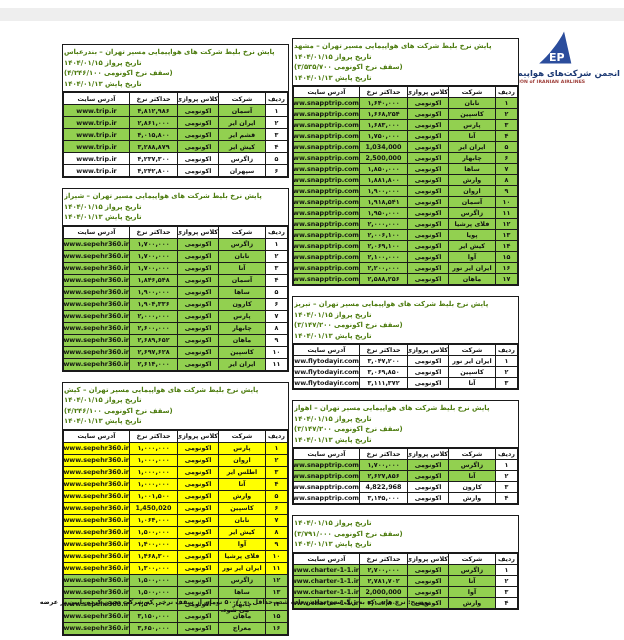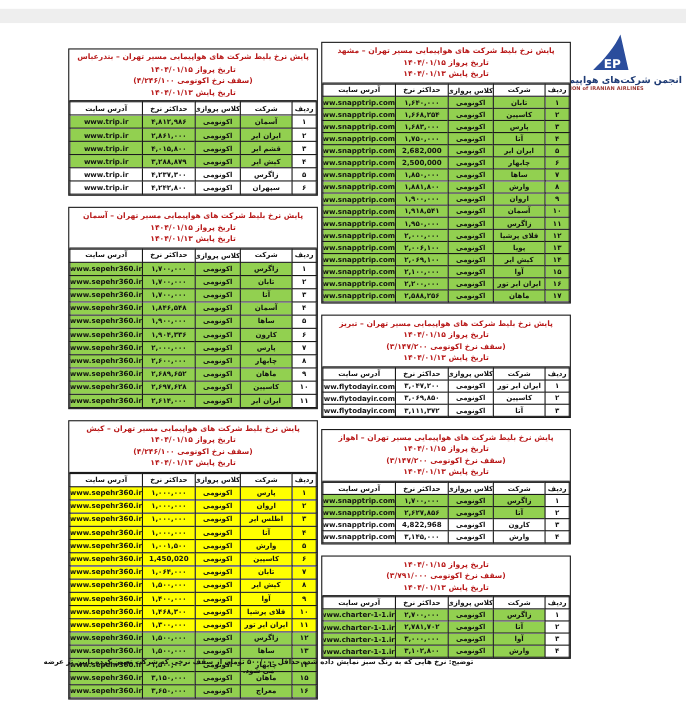--- a/index.html
+++ b/index.html
@@ -3,21 +3,21 @@
 <meta charset="utf-8">
 <style>
   html,body{margin:0;padding:0;}
   body{width:624px;height:640px;background:#ffffff;font-family:"DejaVu Sans",sans-serif;position:relative;overflow:hidden;}
   #page{position:absolute;inset:0;background:#ffffff;}
   #top-divider{position:absolute;top:8px;left:0;width:624px;height:13px;background:#eeeeee;}
   .col{position:absolute;}
   #col-left{left:62px;top:44px;width:227px;}
   #col-right{left:292px;top:38px;width:227px;}
   .tbl{border:1px solid #1a1a1a;background:#fff;direction:rtl;margin-bottom:10px;}
-  .tbl-head{border-bottom:1px solid #1a1a1a;text-align:center;font-weight:bold;color:#b91c1c;padding:2px 1px;}
+  .tbl-head{border-bottom:1px solid #1a1a1a;text-align:left;font-weight:bold;color:#4d7c0f;padding:2px 1px;}
   .tbl-head div{font-size:6.9px;line-height:10.5px;white-space:nowrap;overflow:hidden;}
   .grid{width:100%;border-collapse:collapse;direction:rtl;table-layout:fixed;}
   .grid th,.grid td{border:1px solid #1a1a1a;text-align:center;font-size:6.4px;font-weight:bold;color:#111;padding:0;overflow:hidden;white-space:nowrap;background:#ffffff;}
   #col-left .grid th,#col-left .grid td{height:11px;}
   #col-right .grid th,#col-right .grid td{height:10px;}
   .grid .c0{width:21px;}
   .grid .c1{width:46px;}
   .grid .c2{width:40px;}
   .grid .c3{width:47px;}
   .grid .c4{width:auto;}
@@ -106,21 +106,21 @@
               <td class="c2">اکونومی</td>
               <td class="c3">۴,۲۴۲,۸۰۰</td>
               <td class="c4">www.trip.ir</td>
             </tr>
           </tbody>
     </table>
   </div>
 
   <div class="tbl numwhite">
     <div class="tbl-head">
-      <div>پایش نرخ بلیط شرکت های هواپیمایی مسیر تهران – آسمان</div>
+      <div>پایش نرخ بلیط شرکت های هواپیمایی مسیر تهران – شیراز</div>
       <div>تاریخ پرواز ۱۴۰۴/۰۱/۱۵</div>
       <div>تاریخ پایش ۱۴۰۴/۰۱/۱۳</div>
     </div>
     <table class="grid">
       <thead>
         <tr>
               <th class="c0">ردیف</th>
               <th class="c1">شرکت</th>
               <th class="c2">کلاس پروازی</th>
               <th class="c3">حداکثر نرخ</th>
@@ -341,20 +341,21 @@
             </tr>
           </tbody>
     </table>
   </div>
 </div>
   <div id="col-right" class="col">
   <div class="tbl">
     <div class="tbl-head">
       <div>پایش نرخ بلیط شرکت های هواپیمایی مسیر تهران – مشهد</div>
       <div>تاریخ پرواز ۱۴۰۴/۰۱/۱۵</div>
+      <div>(سقف نرخ اکونومی ۳/۵۳۵/۷۰۰)</div>
       <div>تاریخ پایش ۱۴۰۴/۰۱/۱۳</div>
     </div>
     <table class="grid">
       <thead>
         <tr>
               <th class="c0">ردیف</th>
               <th class="c1">شرکت</th>
               <th class="c2">کلاس پروازی</th>
               <th class="c3">حداکثر نرخ</th>
               <th class="c4">آدرس سایت</th>
@@ -386,21 +387,21 @@
               <td class="c0">۴</td>
               <td class="c1">آتا</td>
               <td class="c2">اکونومی</td>
               <td class="c3">۱,۷۵۰,۰۰۰</td>
               <td class="c4">www.snapptrip.com</td>
             </tr>
             <tr class="bg-green">
               <td class="c0">۵</td>
               <td class="c1">ایران ایر</td>
               <td class="c2">اکونومی</td>
-              <td class="c3">2,682,000</td>
+              <td class="c3">1,034,000</td>
               <td class="c4">www.snapptrip.com</td>
             </tr>
             <tr class="bg-green">
               <td class="c0">۶</td>
               <td class="c1">چابهار</td>
               <td class="c2">اکونومی</td>
               <td class="c3">2,500,000</td>
               <td class="c4">www.snapptrip.com</td>
             </tr>
             <tr class="bg-green">
@@ -605,21 +606,21 @@
               <td class="c0">۲</td>
               <td class="c1">آتا</td>
               <td class="c2">اکونومی</td>
               <td class="c3">۲,۷۸۱,۷۰۲</td>
               <td class="c4">www.charter-1-1.ir</td>
             </tr>
             <tr class="bg-green">
               <td class="c0">۳</td>
               <td class="c1">آوا</td>
               <td class="c2">اکونومی</td>
-              <td class="c3">۳,۰۰۰,۰۰۰</td>
+              <td class="c3">2,000,000</td>
               <td class="c4">www.charter-1-1.ir</td>
             </tr>
             <tr class="bg-green">
               <td class="c0">۴</td>
               <td class="c1">وارش</td>
               <td class="c2">اکونومی</td>
               <td class="c3">۳,۱۰۲,۸۰۰</td>
               <td class="c4">www.charter-1-1.ir</td>
             </tr>
           </tbody>

